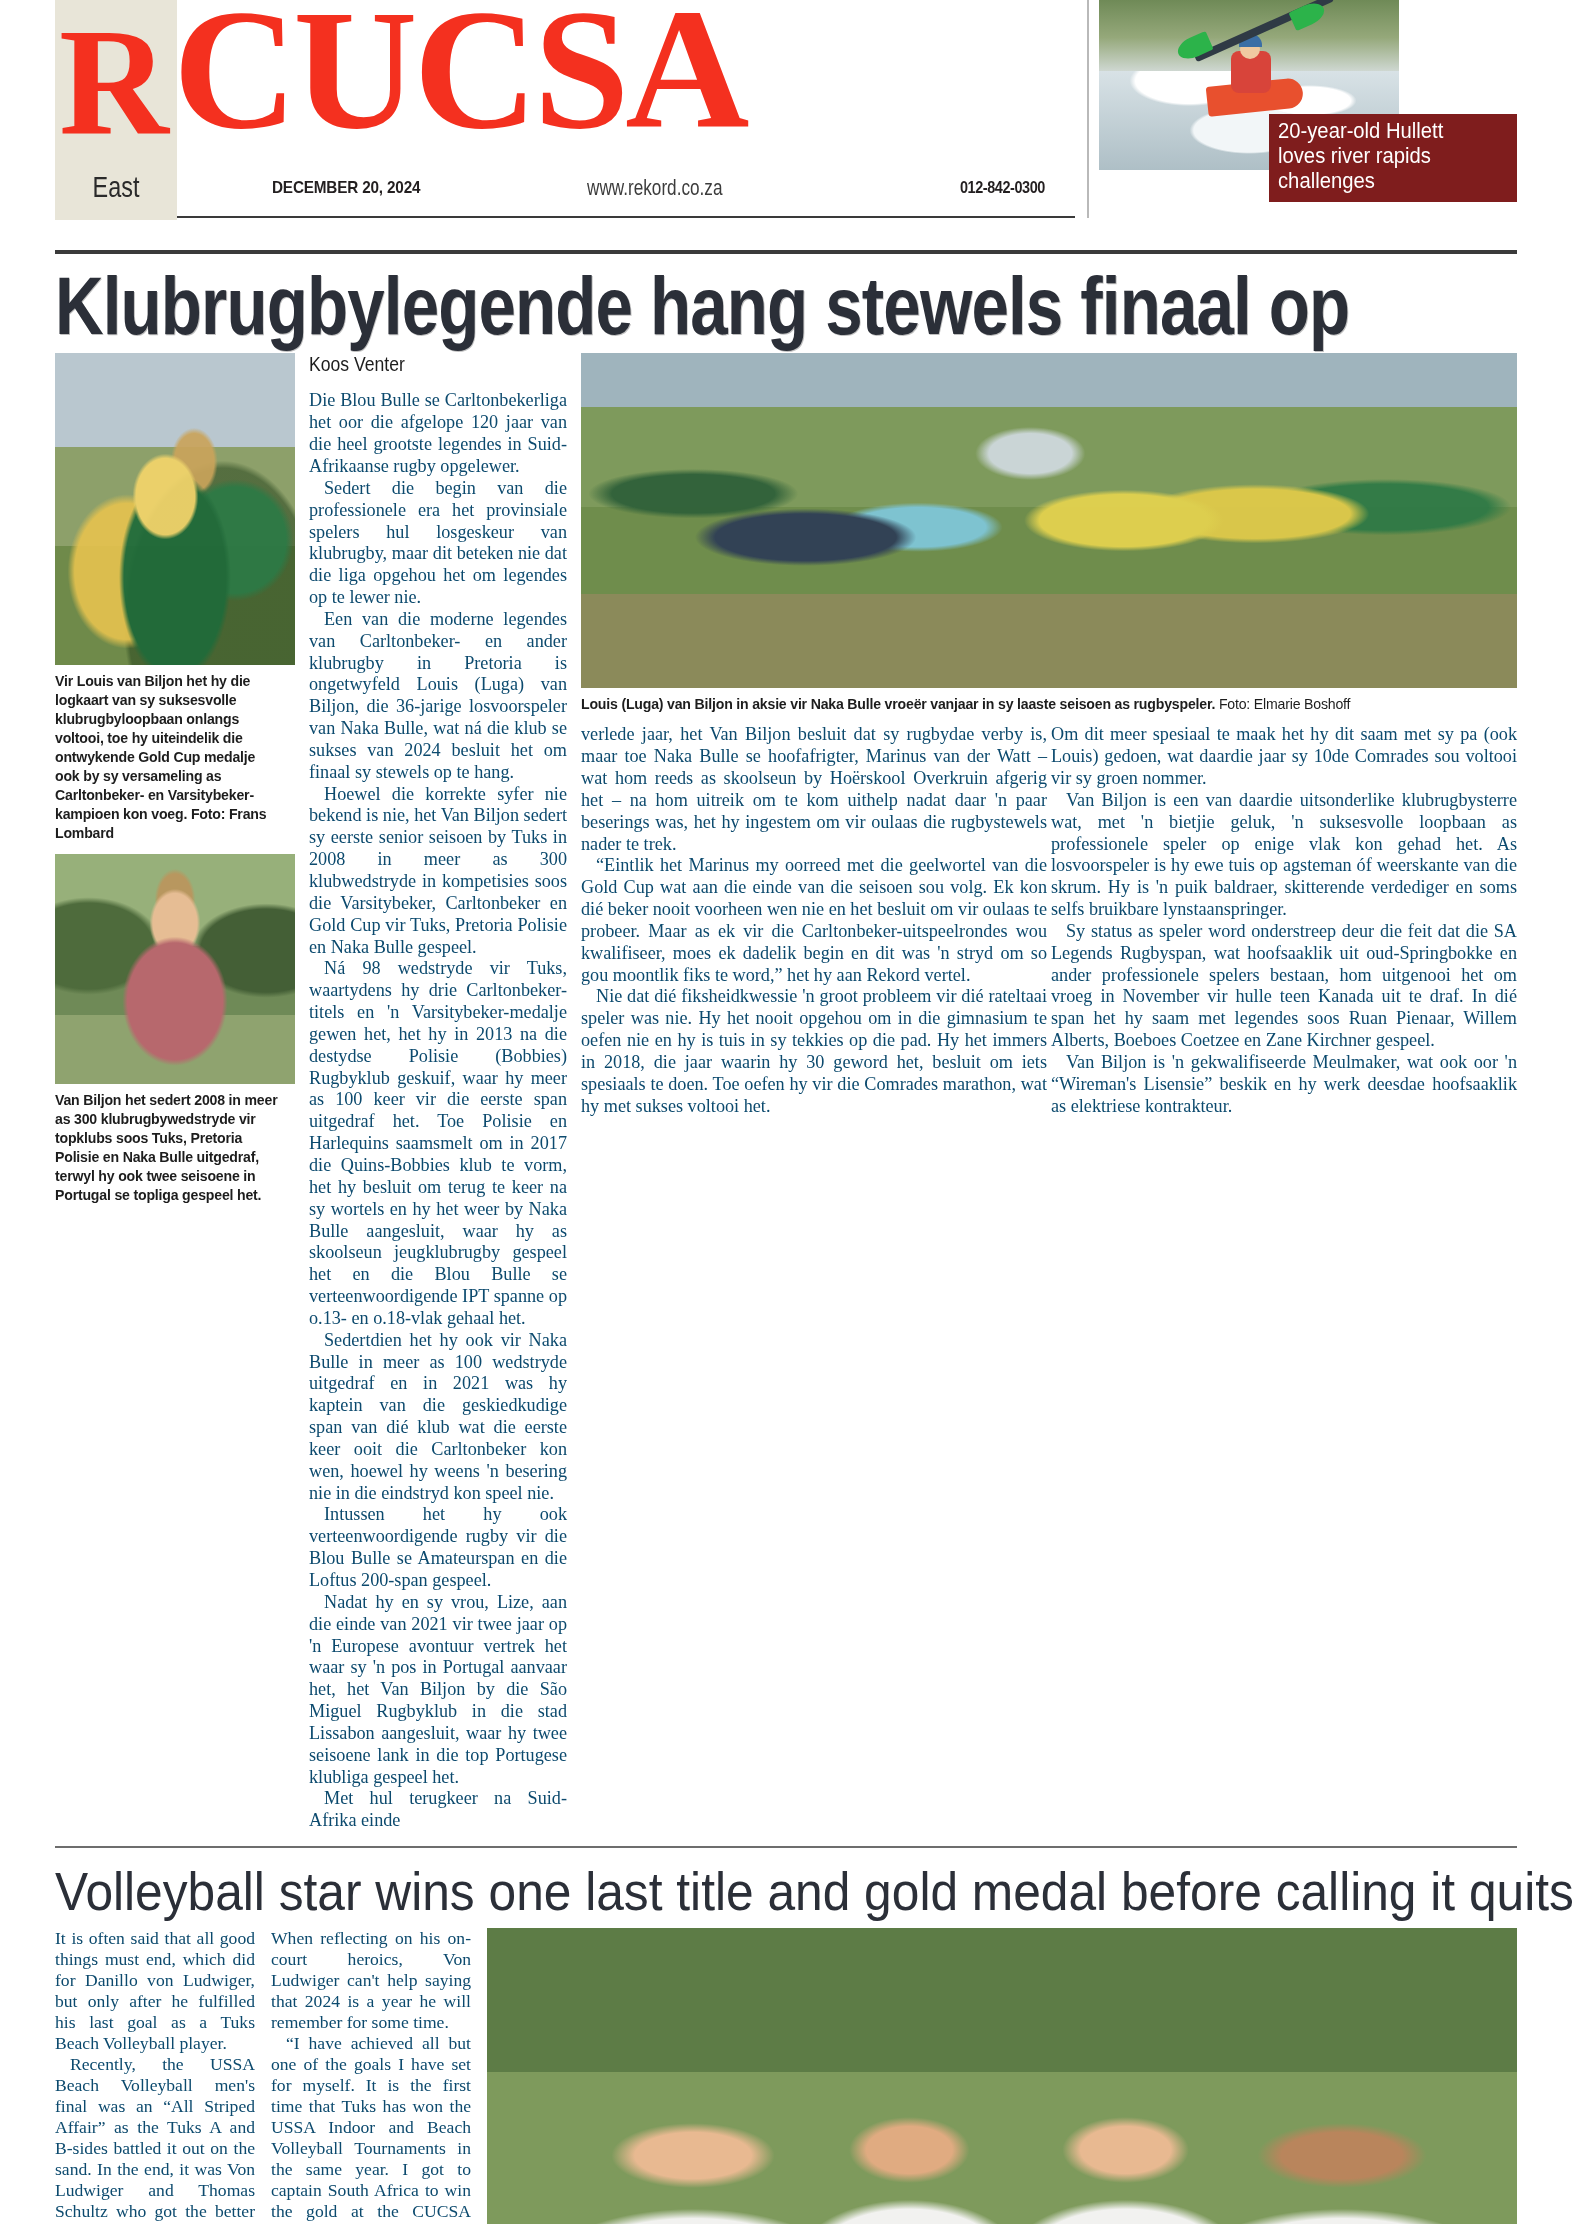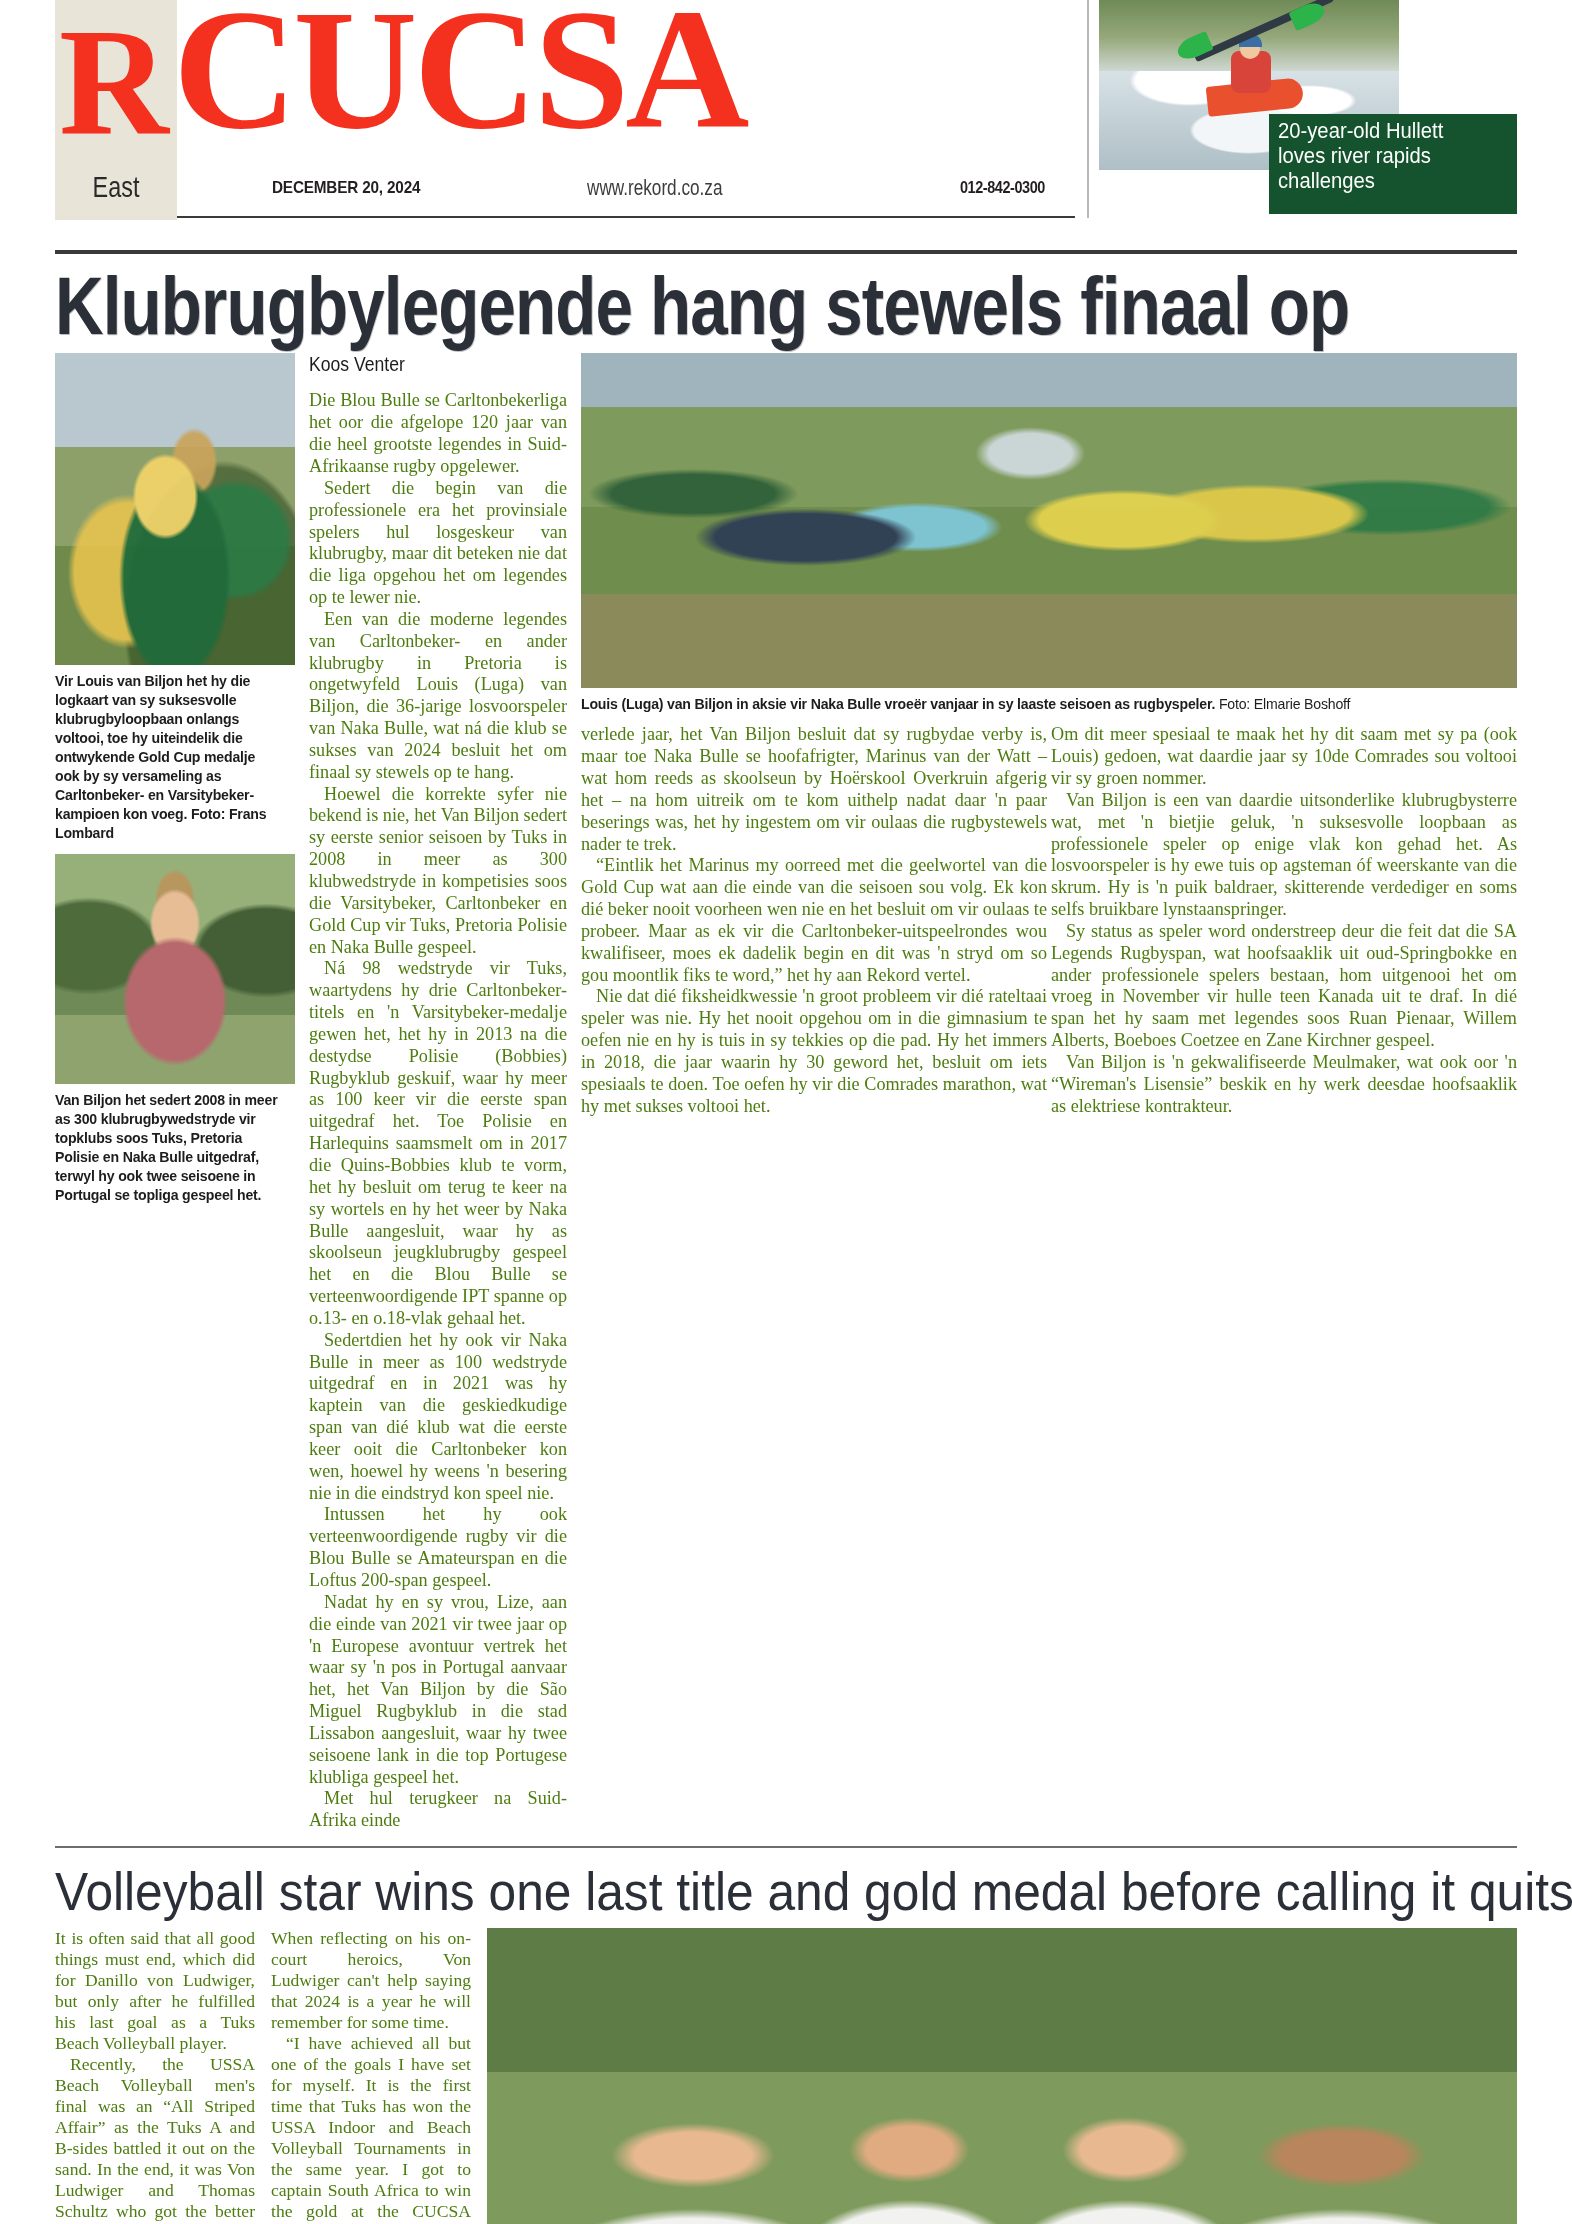--- a/index.html
+++ b/index.html
@@ -105,22 +105,22 @@
   .pp-boat { position:absolute; left:36%; top:48%; width:96px; height:30px; background:#e8502e; border-radius: 4px 18px 18px 4px; transform: rotate(-6deg);}
   .pp-body { position:absolute; left:44%; top:30%; width:40px; height:42px; background:#d8443a; border-radius:8px; }
   .pp-head { position:absolute; left:47%; top:23%; width:20px; height:20px; background:#f0c9a0; border-radius:50%; }
   .pp-helmet { position:absolute; left:46.5%; top:20%; width:23px; height:13px; background:#3b6ea5; border-radius:11px 11px 0 0;}
   .pp-paddle { position:absolute; left:30%; top:14%; width:150px; height:8px; background:#2f3a45; transform: rotate(-24deg); border-radius:3px;}
   .pp-blade1 { position:absolute; left:26%; top:22%; width:34px; height:20px; background:#2cb34a; border-radius:50% 10% 10% 50%; transform:rotate(-24deg);}
   .pp-blade2 { position:absolute; left:64%; top:3%; width:34px; height:20px; background:#2cb34a; border-radius:10% 50% 50% 10%; transform:rotate(-24deg);}
   .promo-box {
     position: absolute; right: 0; top: 114px;
     width: 248px;
-    background: #14532d;
-    padding: 5px 9px 20px 9px;
+    background: #7f1d1d;
+    padding: 5px 9px 8px 9px;
   }
   .promo-box span {
     display: block;
     font-family: "Liberation Sans", sans-serif;
     font-size: 22px; line-height: 1.13;
     color: #ffffff;
     transform: scaleX(0.92); transform-origin: left center;
   }
 
   
@@ -179,21 +179,21 @@
     font-size: 20px; color: #1d1d1d;
     transform: scaleX(0.88); transform-origin: left top;
     margin-bottom: 14px;
   }
 
   .body-text {
     font-family: "Liberation Serif", serif;
     font-size: 18.2px;
     line-height: 1.2;
     text-align: justify;
-    color: #4d7c0f;
+    color: #0c4a6e;
     hyphens: auto;
   }
   .body-text p { margin: 0; text-indent: 15px; }
   .body-text p.first { text-indent: 0; }
 
   
   .art2 { position: relative; margin: 0 55px; }
   .art2-cols { display: flex; gap: 16px; }
   .a2-col { width: 200px; flex: 0 0 200px; }
   .a2-photo { flex: 1 1 auto; }

